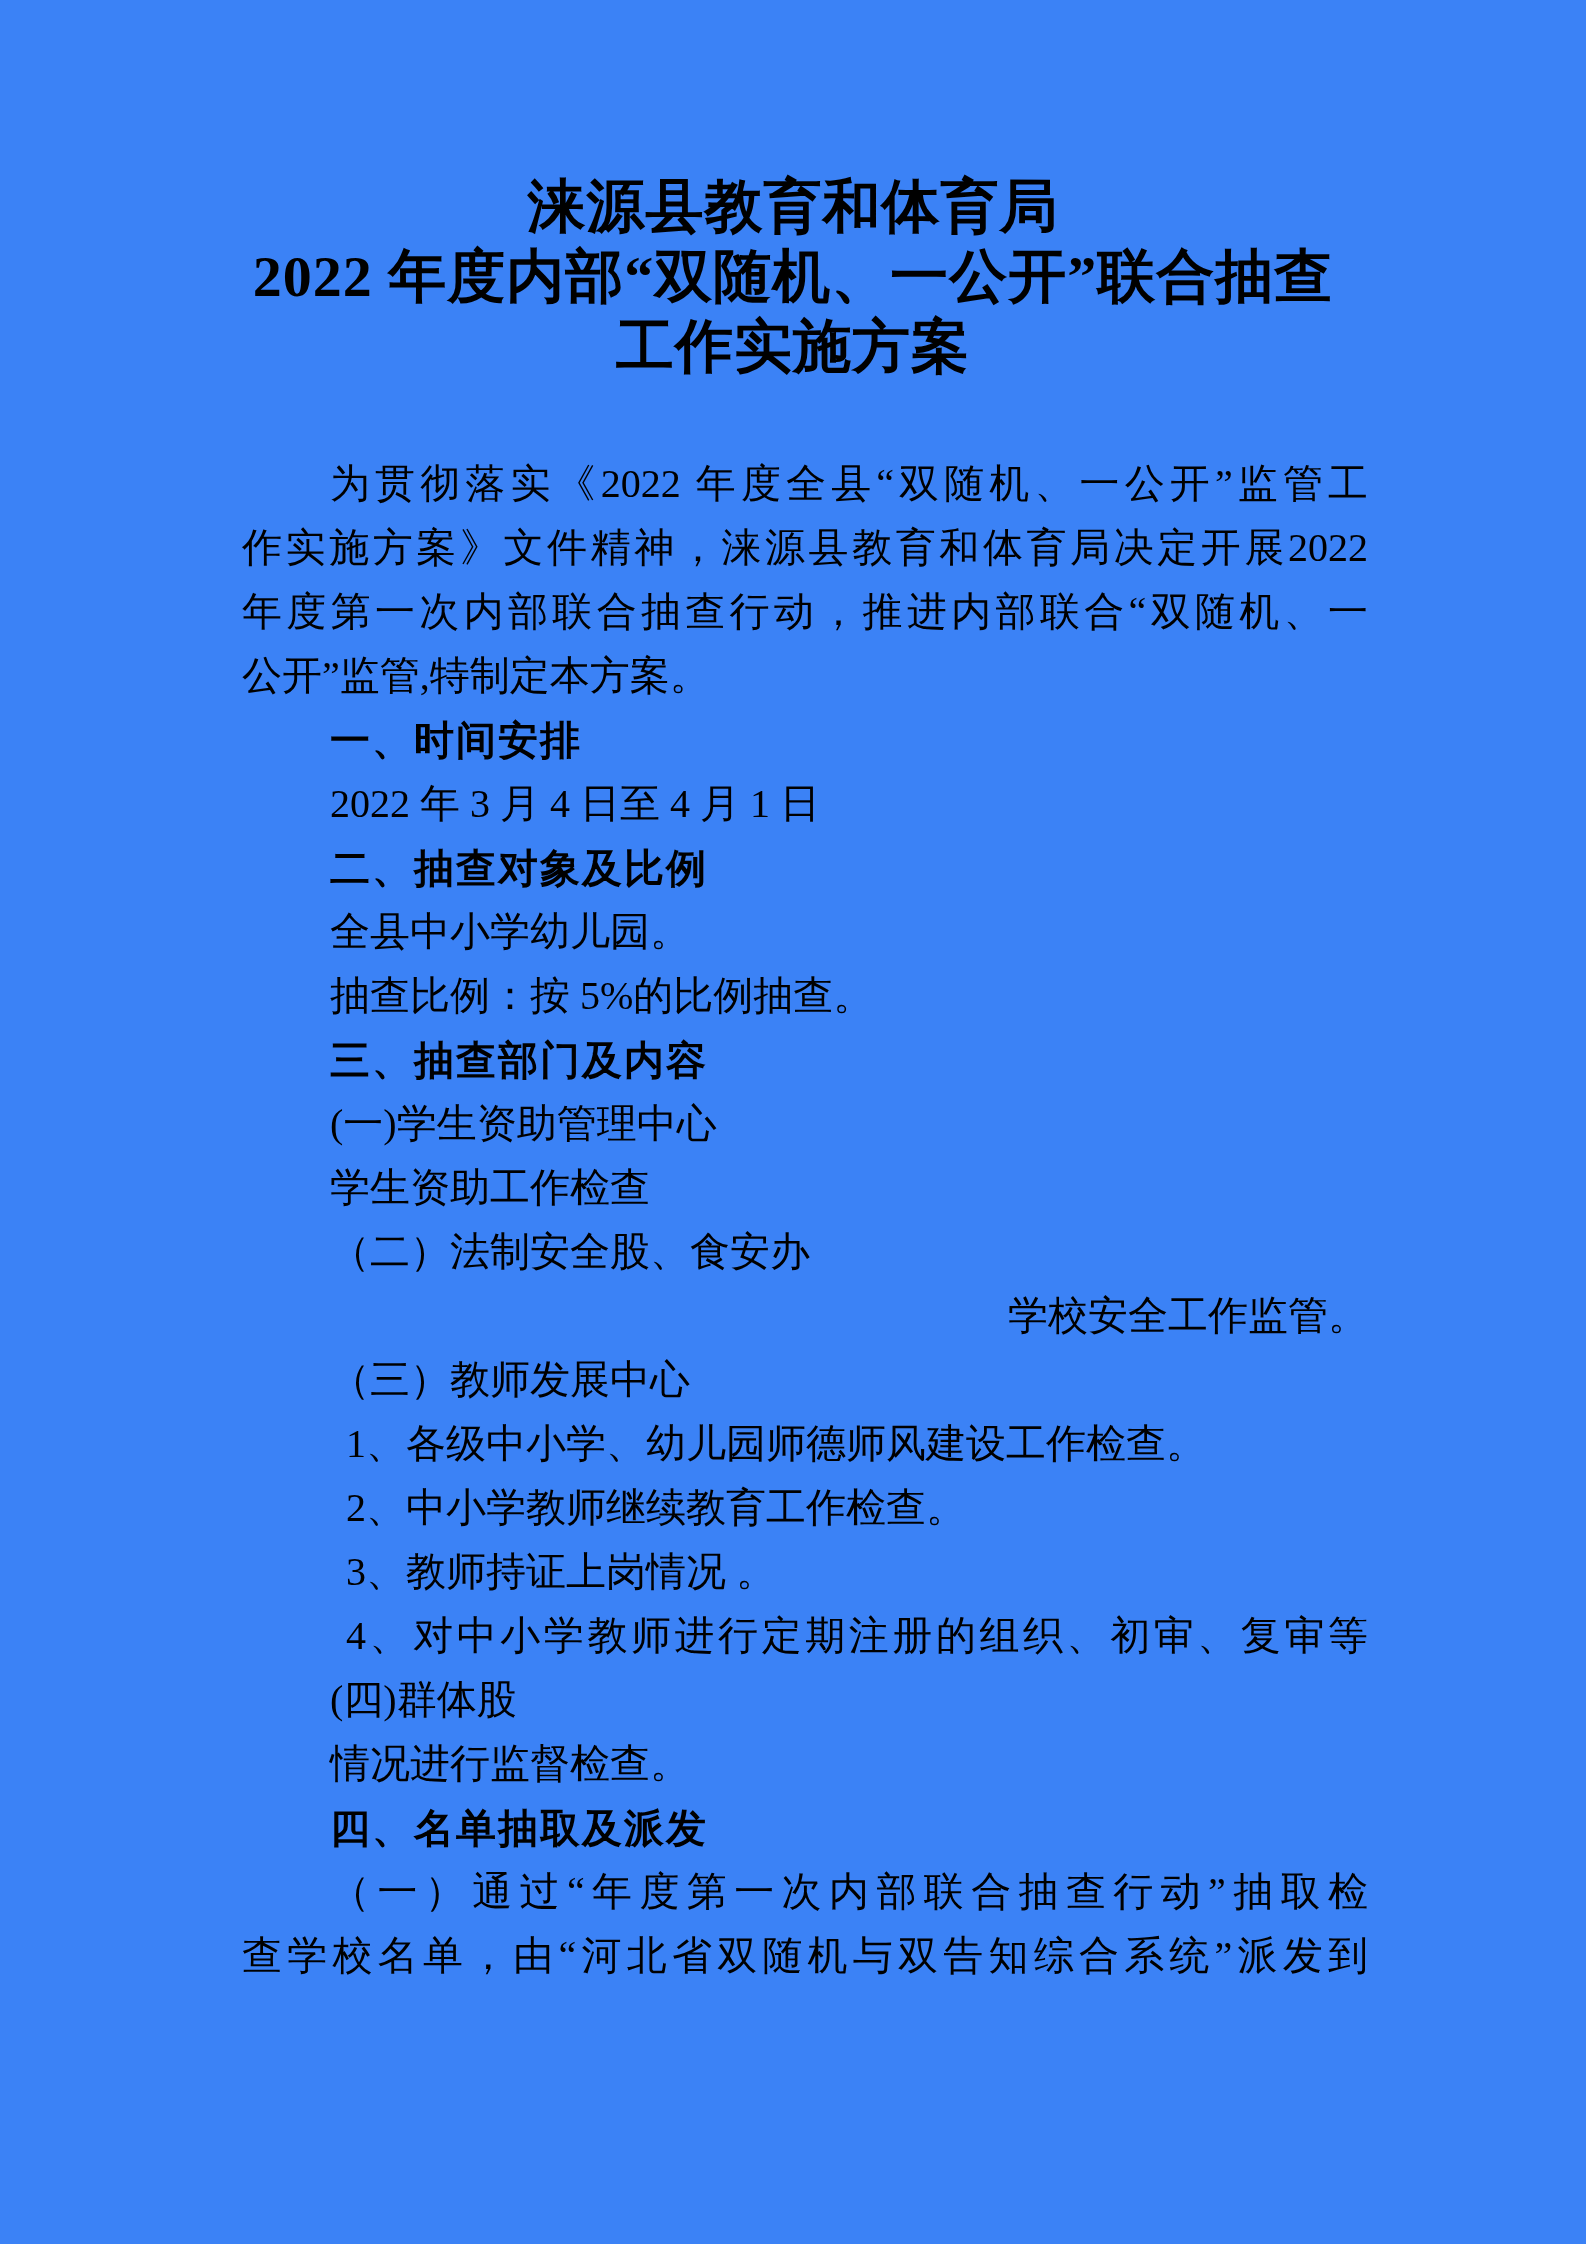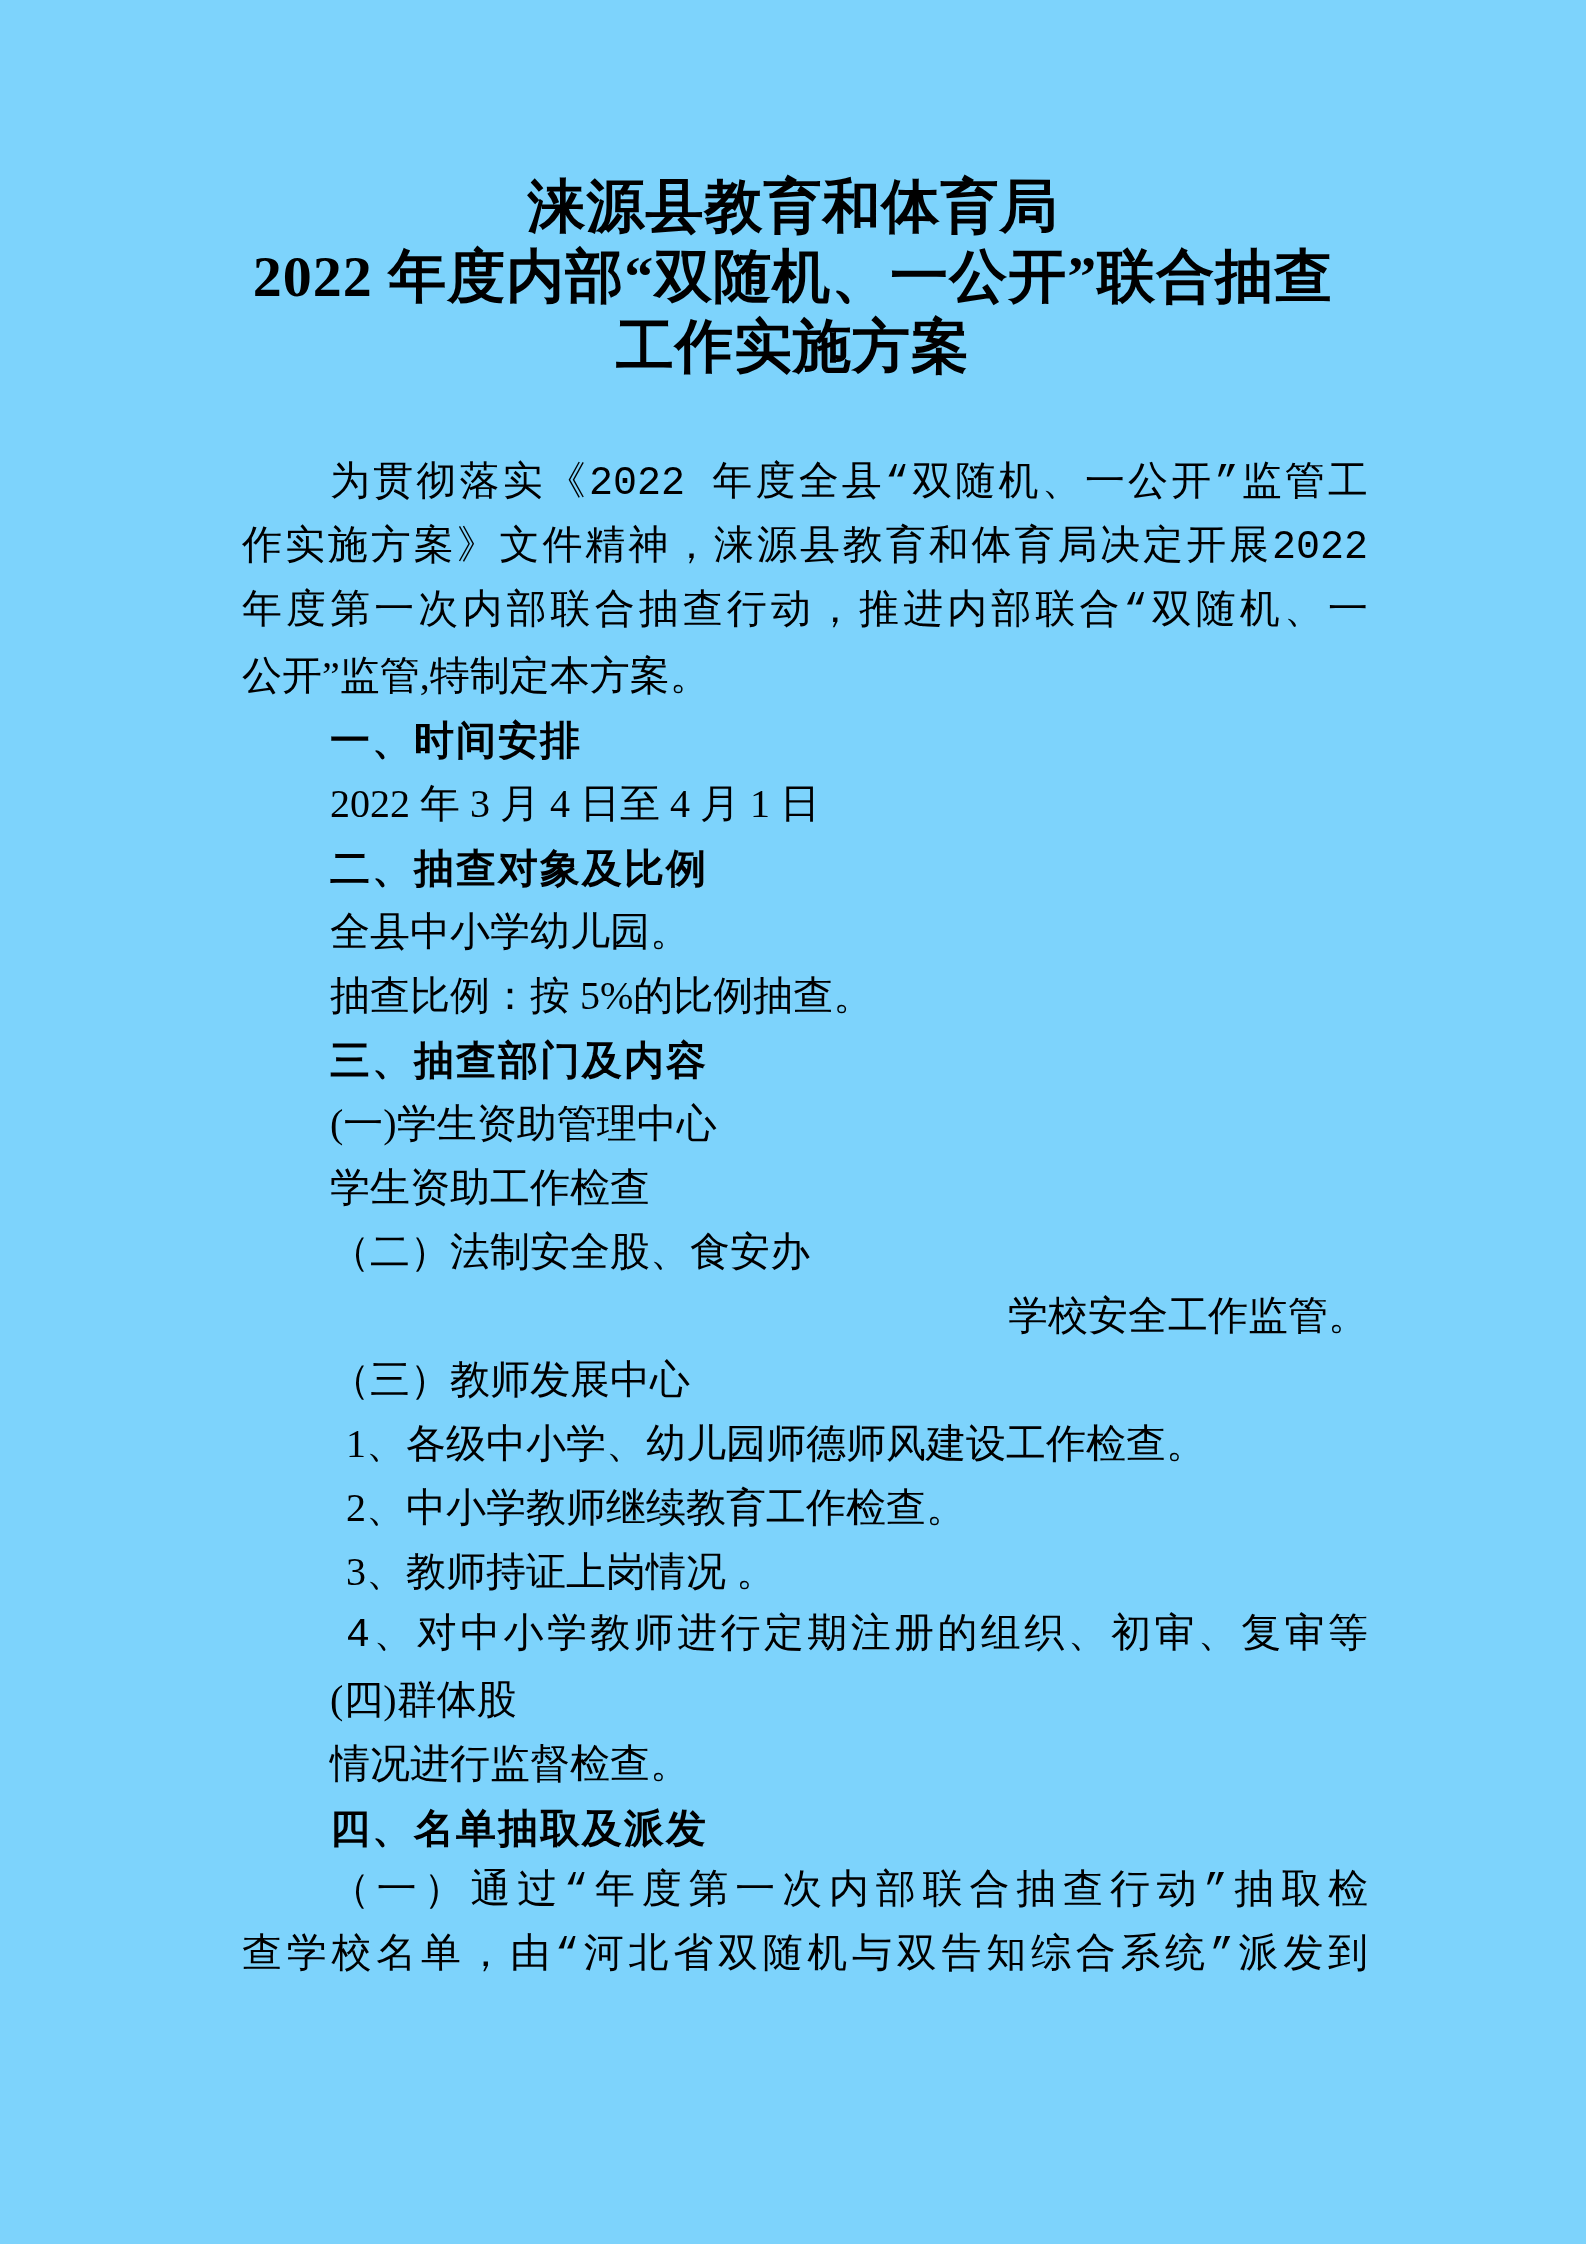--- a/index.html
+++ b/index.html
@@ -4,21 +4,21 @@
 <style>
   html, body {
     margin: 0;
     padding: 0;
     background: #ffffff;
   }
   .page {
     position: relative;
     width: 1586px;
     height: 2244px;
-    background: #7dd3fc;
+    background: #3b82f6;
     color: #000000;
     overflow: hidden;
     font-family: "Liberation Serif", "DejaVu Serif", serif;
   }
   .title-block {
     margin-top: 172px;
     text-align: center;
     font-weight: 700;
     font-size: 58px;
     line-height: 70px;
@@ -36,21 +36,20 @@
   .line {
     white-space: pre-wrap;
   }
   .ind2  { padding-left: 88px; }
   .ind2n { padding-left: 104px; }
   .ind3  { padding-left: 120px; text-align: right; }
   .just {
     text-align: justify;
     text-align-last: justify;
     text-justify: inter-character;
-    font-family: Liberation Mono, monospace;
   }
   .hd {
     font-weight: 700;
     font-family: "Liberation Sans", "DejaVu Sans", sans-serif;
     letter-spacing: 2px;
   }
 </style>
 </head>
 <body>
 

